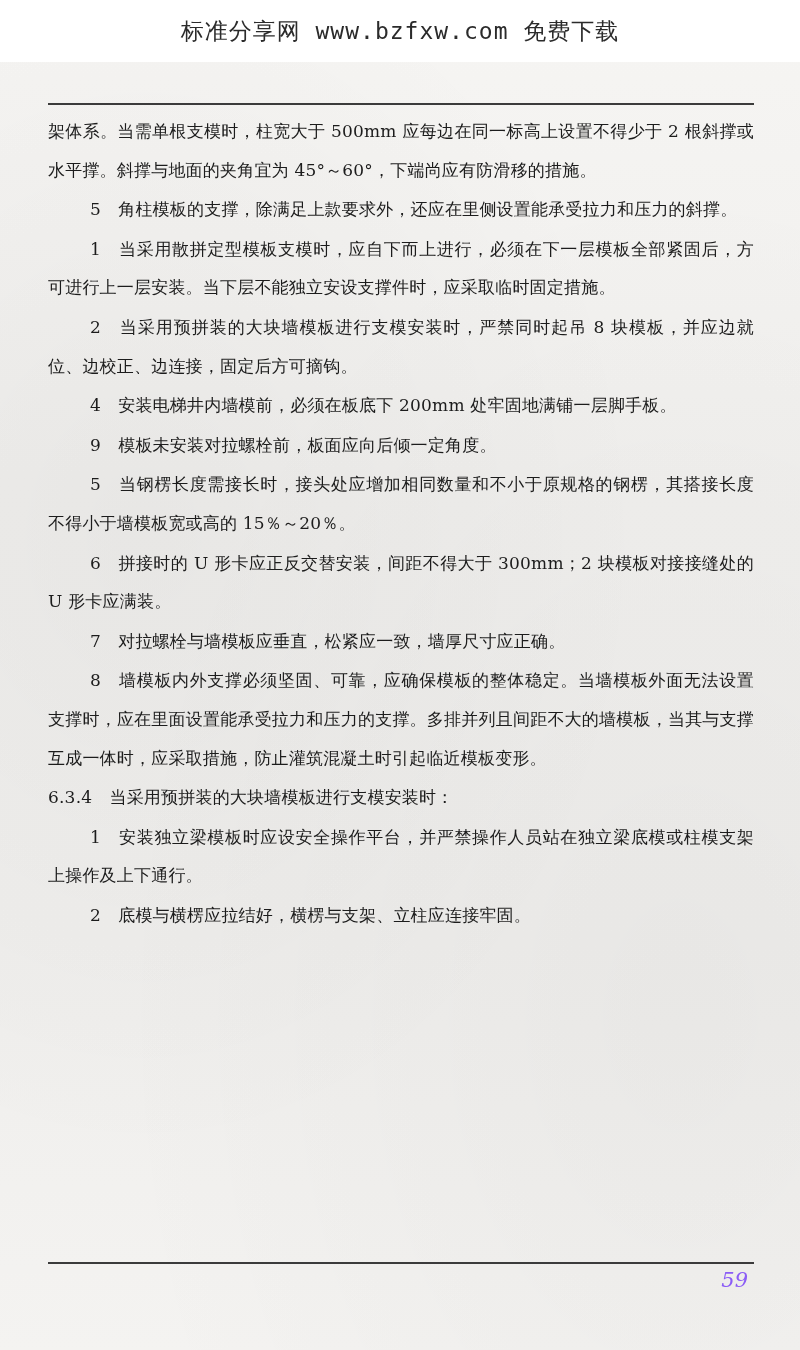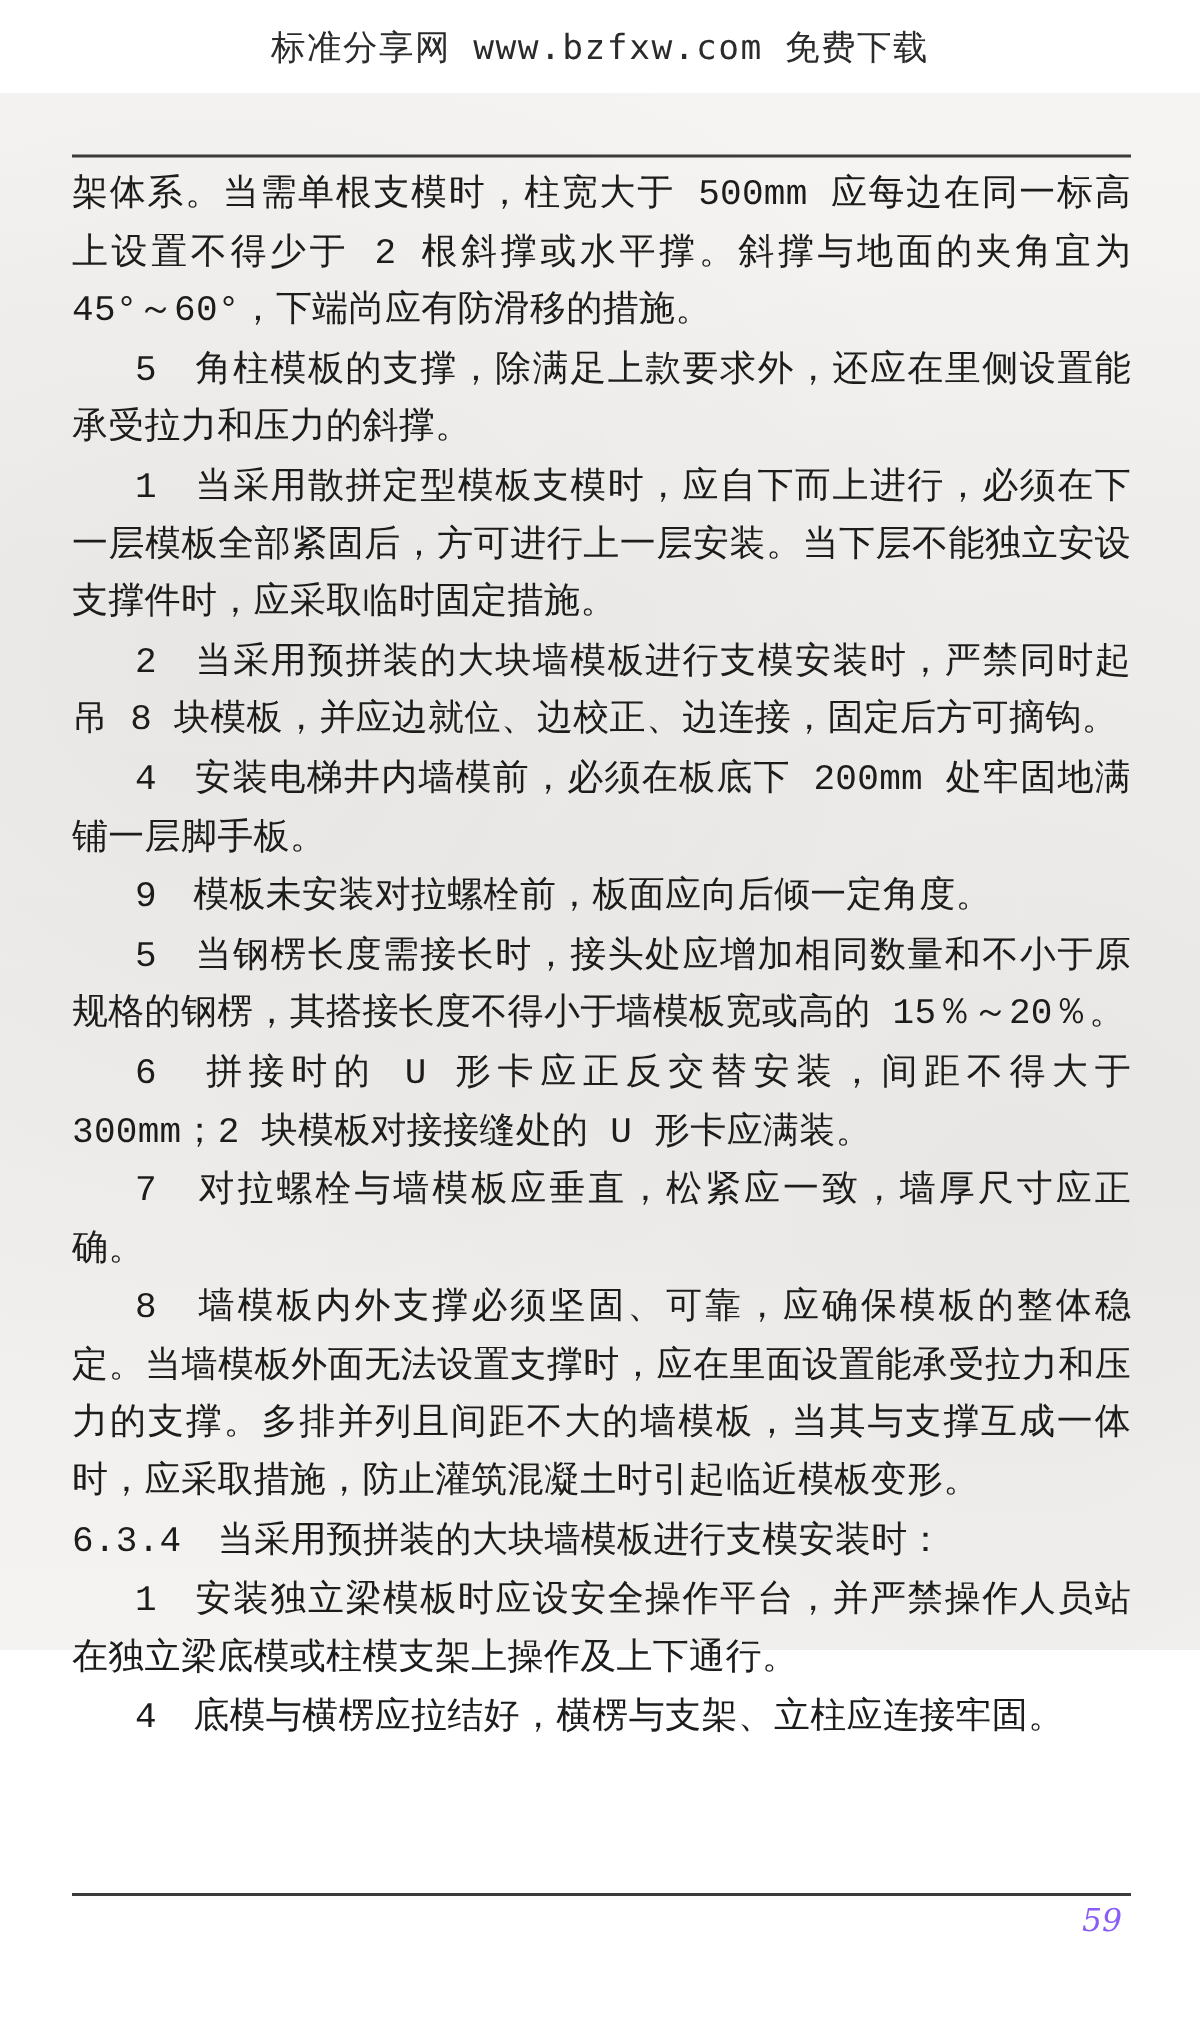--- a/index.html
+++ b/index.html
@@ -11,21 +11,21 @@
     height: 1350px;
     background: #ffffff;
     font-family: "DejaVu Serif", "Liberation Serif", serif;
     color: #1a1a1a;
     position: relative;
     overflow: hidden;
   }
   .page {
     position: relative;
     width: 800px;
-    height: 1100px;
+    height: 1350px;
     background: #f2f1ef;
     box-sizing: border-box;
   }
   
   .paper-texture {
     position: absolute;
     inset: 0;
     background:
       radial-gradient(ellipse at 18% 40%, rgba(0,0,0,0.035), rgba(0,0,0,0) 55%),
       radial-gradient(ellipse at 85% 75%, rgba(0,0,0,0.03), rgba(0,0,0,0) 60%),
@@ -67,27 +67,26 @@
     background: #3b3b3b;
   }
   .content {
     position: absolute;
     left: 48px;
     top: 112px;
     width: 706px;
   }
   p {
     margin: 0 0 1px 0;
-    font-size: 24px;
+    font-size: 17px;
     line-height: 38.6px;
     text-align: justify;
     text-justify: inter-ideograph;
     color: #1c1c1c;
     letter-spacing: 0.2px;
-    font-family: Liberation Mono, monospace;
   }
   p.indent {
     text-indent: 42px;
   }
   p.hang {
     text-indent: 0;
   }
   .page-number {
     position: absolute;
     right: 52px;
@@ -116,18 +115,18 @@
     <p class="indent">1　当采用散拼定型模板支模时，应自下而上进行，必须在下一层模板全部紧固后，方可进行上一层安装。当下层不能独立安设支撑件时，应采取临时固定措施。</p>
     <p class="indent">2　当采用预拼装的大块墙模板进行支模安装时，严禁同时起吊 8 块模板，并应边就位、边校正、边连接，固定后方可摘钩。</p>
     <p class="indent">4　安装电梯井内墙模前，必须在板底下 200mm 处牢固地满铺一层脚手板。</p>
     <p class="indent">9　模板未安装对拉螺栓前，板面应向后倾一定角度。</p>
     <p class="indent">5　当钢楞长度需接长时，接头处应增加相同数量和不小于原规格的钢楞，其搭接长度不得小于墙模板宽或高的 15％～20％。</p>
     <p class="indent">6　拼接时的 U 形卡应正反交替安装，间距不得大于 300mm；2 块模板对接接缝处的 U 形卡应满装。</p>
     <p class="indent">7　对拉螺栓与墙模板应垂直，松紧应一致，墙厚尺寸应正确。</p>
     <p class="indent">8　墙模板内外支撑必须坚固、可靠，应确保模板的整体稳定。当墙模板外面无法设置支撑时，应在里面设置能承受拉力和压力的支撑。多排并列且间距不大的墙模板，当其与支撑互成一体时，应采取措施，防止灌筑混凝土时引起临近模板变形。</p>
     <p class="hang">6.3.4　当采用预拼装的大块墙模板进行支模安装时：</p>
     <p class="indent">1　安装独立梁模板时应设安全操作平台，并严禁操作人员站在独立梁底模或柱模支架上操作及上下通行。</p>
-    <p class="indent">4　底模与横楞应拉结好，横楞与支架、立柱应连接牢固。</p>
+    <p class="indent">2　底模与横楞应拉结好，横楞与支架、立柱应连接牢固。</p>
   </div>
 
   <div class="rule-bottom"></div>
   <div class="page-number">59</div>
 </div>
 
 </body></html>

